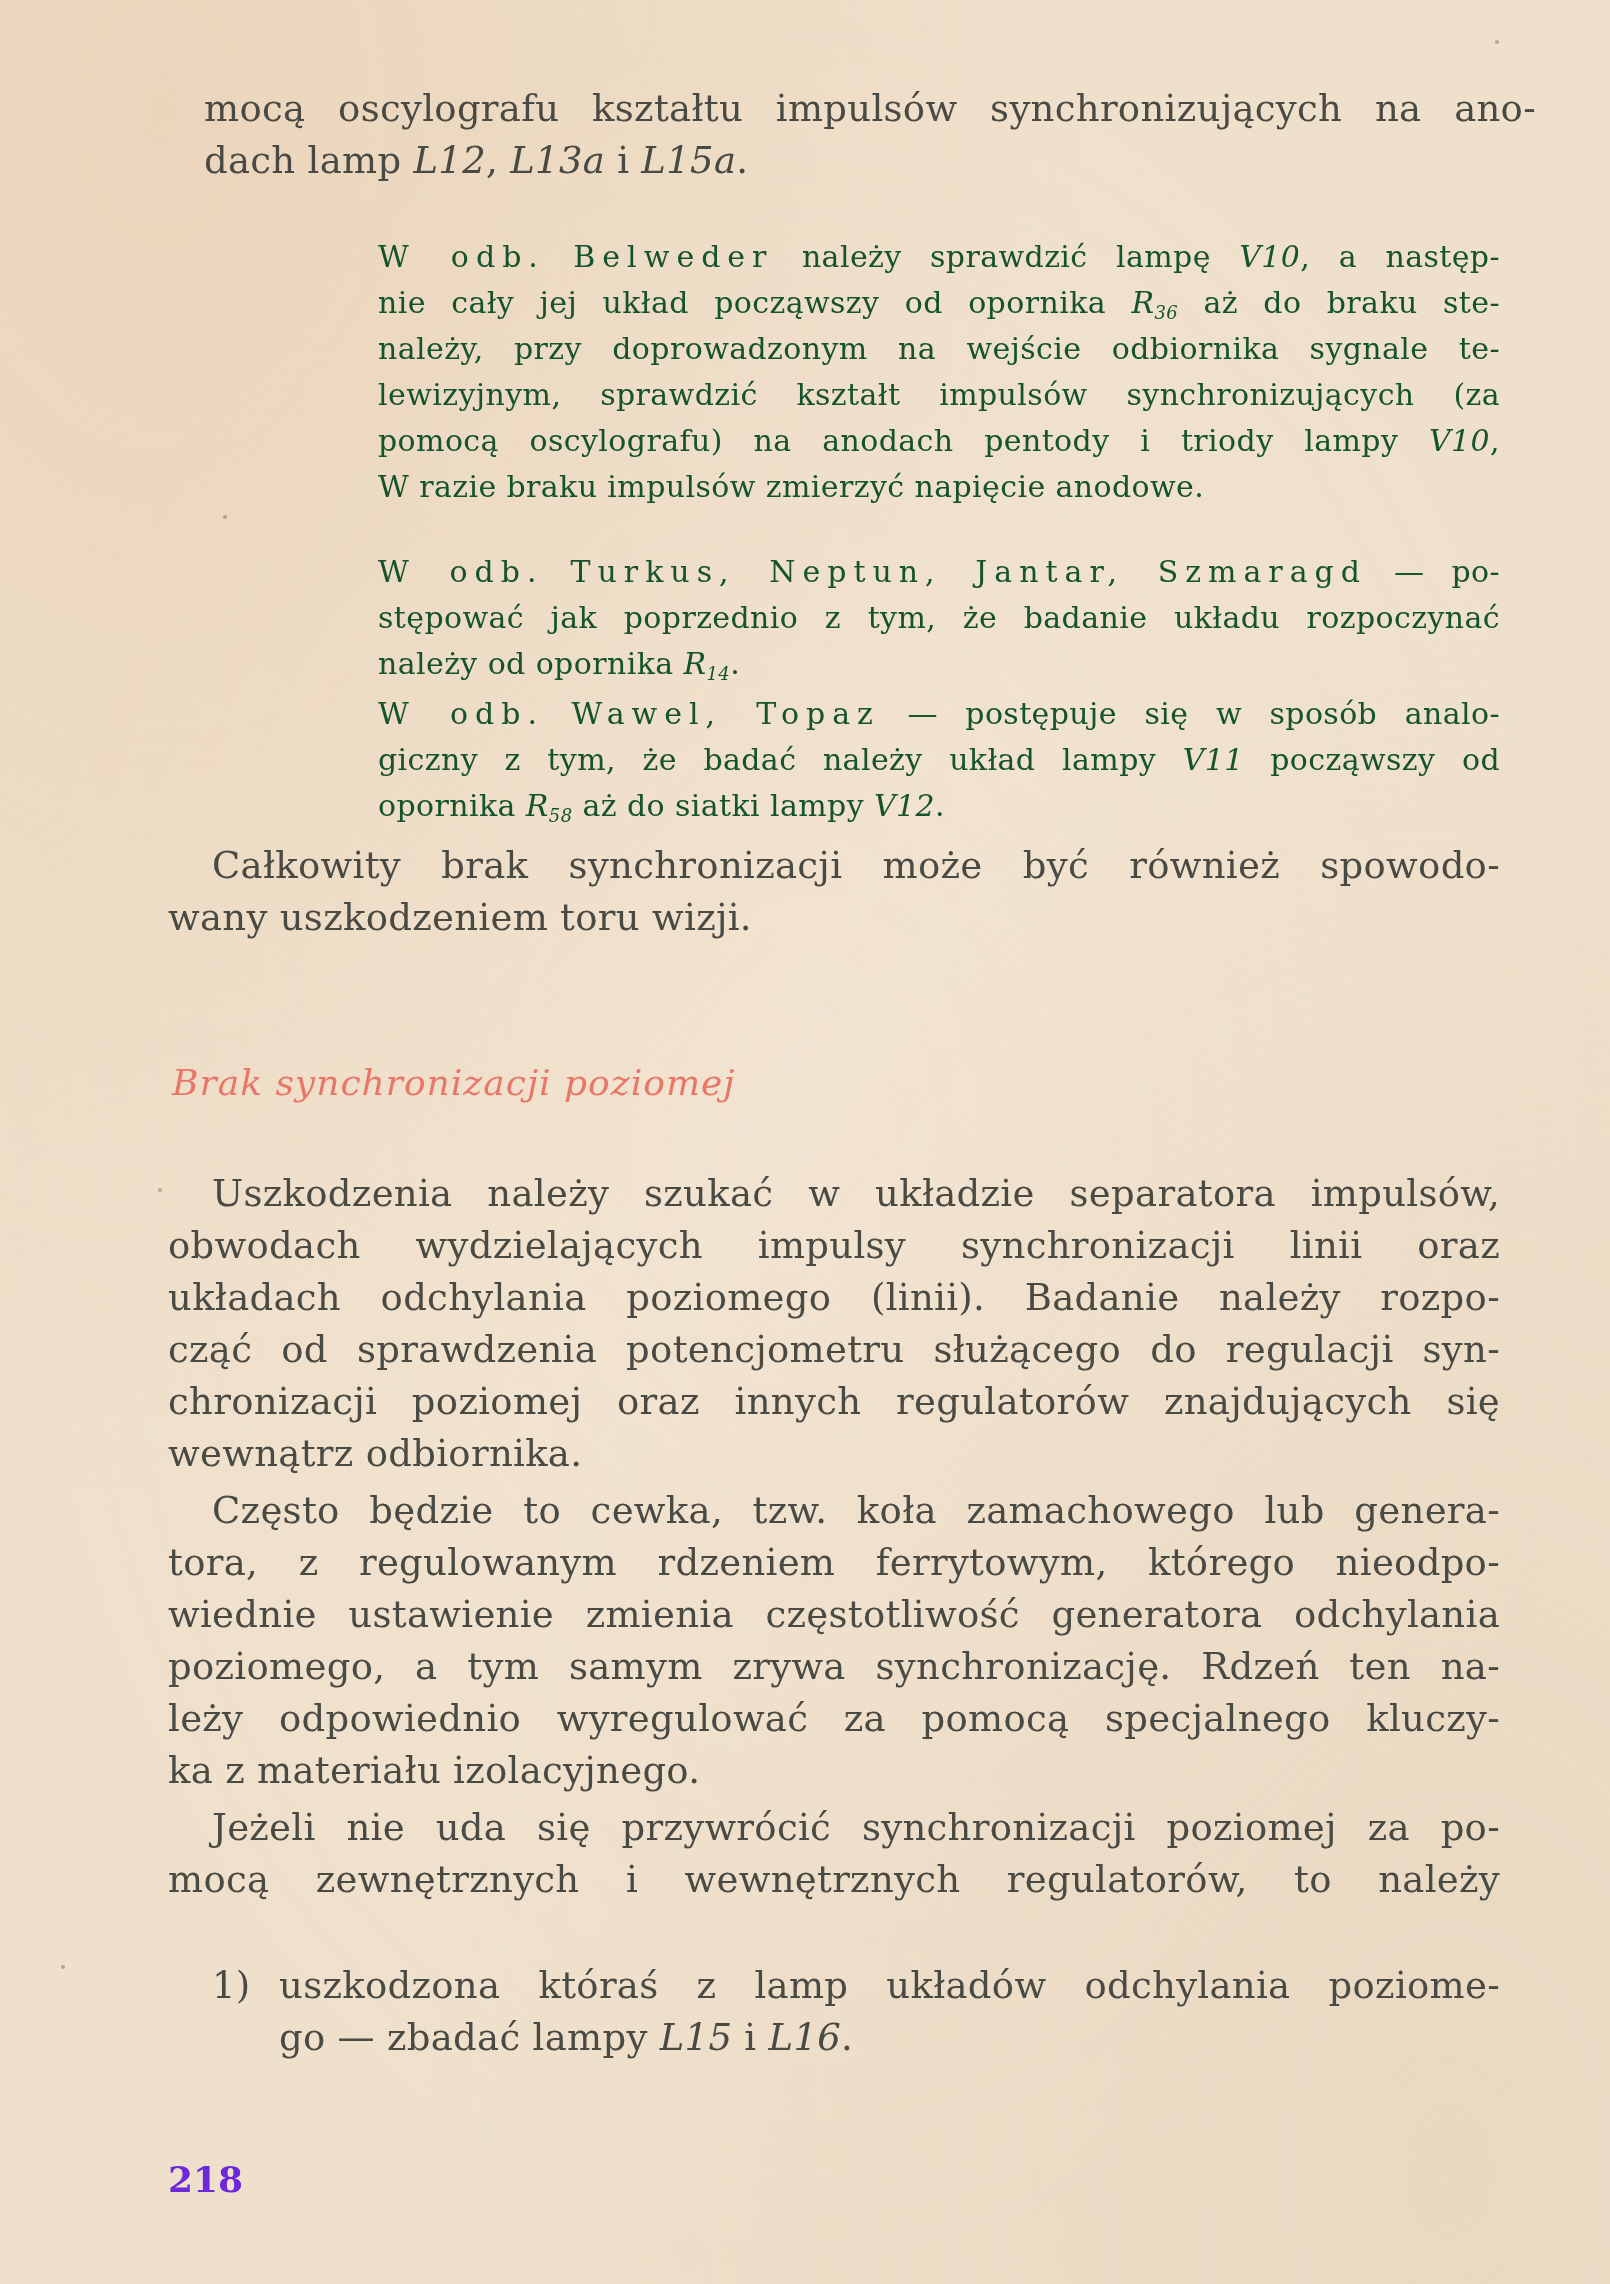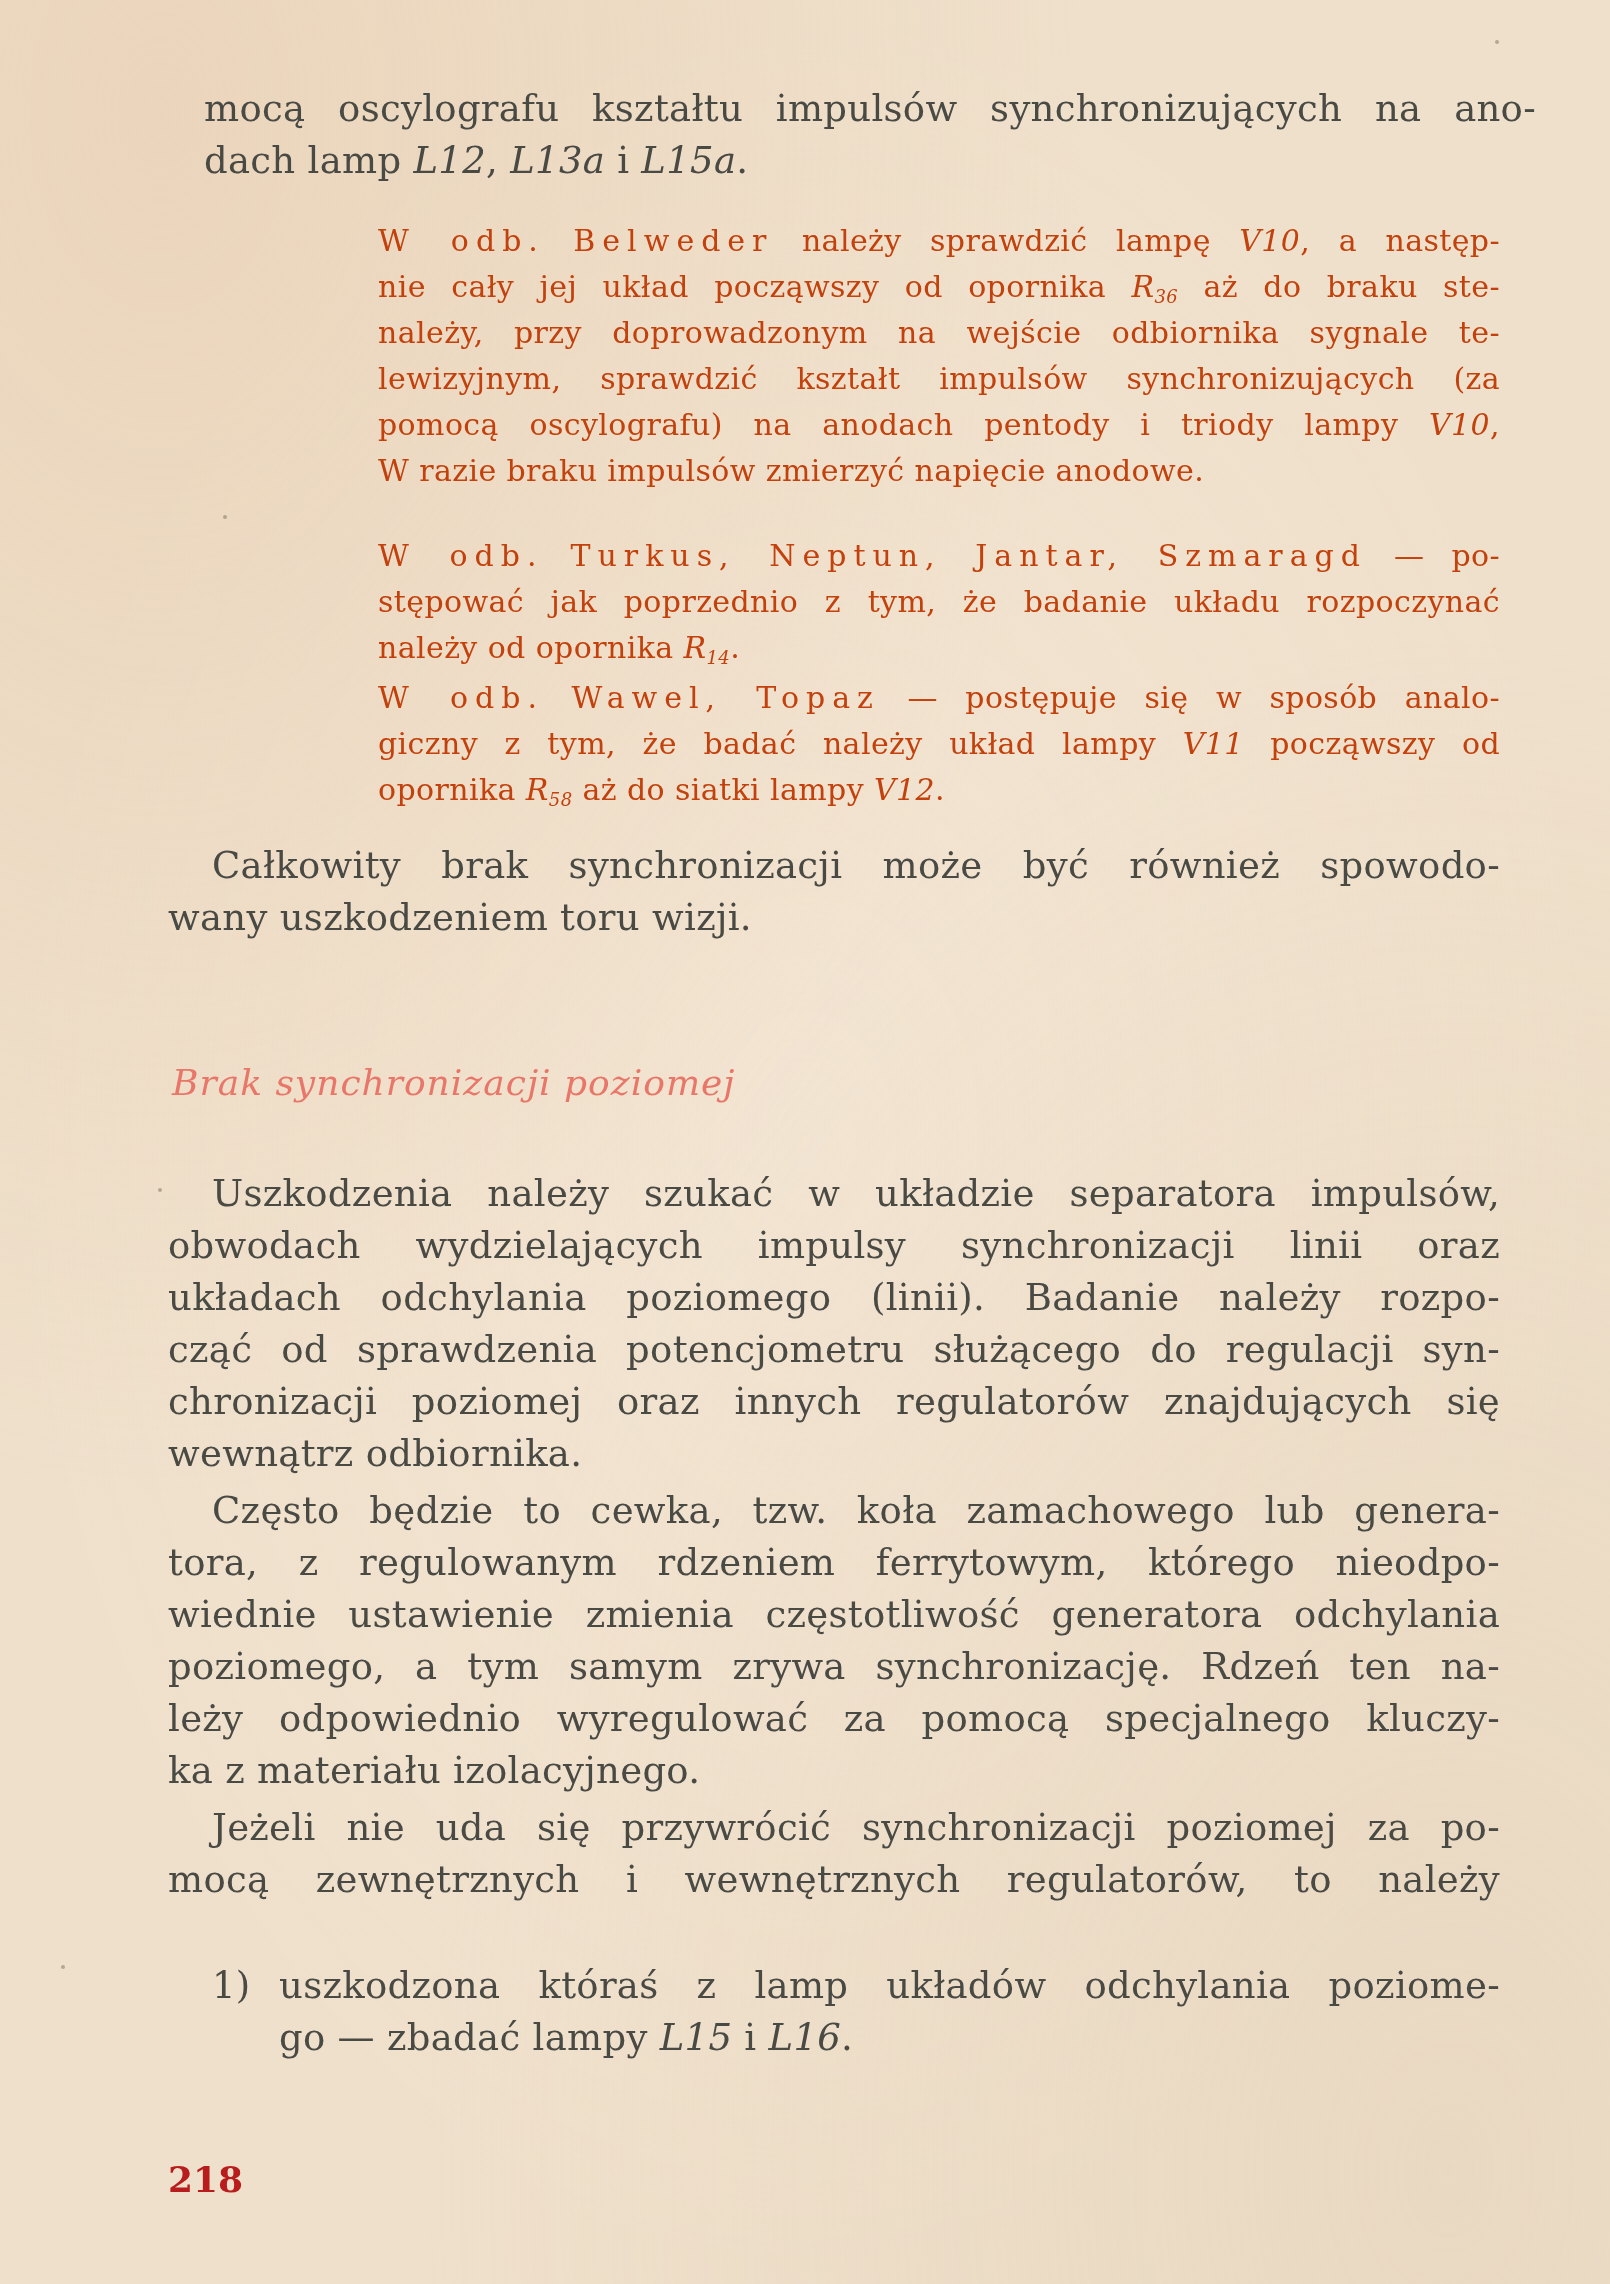--- a/index.html
+++ b/index.html
@@ -45,21 +45,22 @@
     .main-text .line.last {
       text-align-last: left;
     }
     .small-text {
       position: absolute;
       left: 378px;
       width: 1122px;
       font-size: 30px;
       line-height: 46px;
       letter-spacing: 0.4px;
-      color: #c2410c;
+      color: #14532d;
+      margin-top: 16px;
     }
     .small-text .line {
       display: block;
       text-align: justify;
       text-align-last: justify;
       white-space: nowrap;
     }
     .small-text .line.last {
       text-align-last: left;
     }
@@ -83,21 +84,21 @@
       color: #e8776a;
       letter-spacing: 1px;
       font-family: "DejaVu Serif", serif;
     }
     .page-number {
       position: absolute;
       left: 168px;
       top: 2158px;
       font-size: 36px;
       font-weight: bold;
-      color: #b91c1c;
+      color: #6d28d9;
     }
     .indent {
       padding-left: 44px;
     }
     .list-item-num {
       display: inline-block;
       width: 111px;
       padding-left: 44px;
       box-sizing: border-box;
     }

